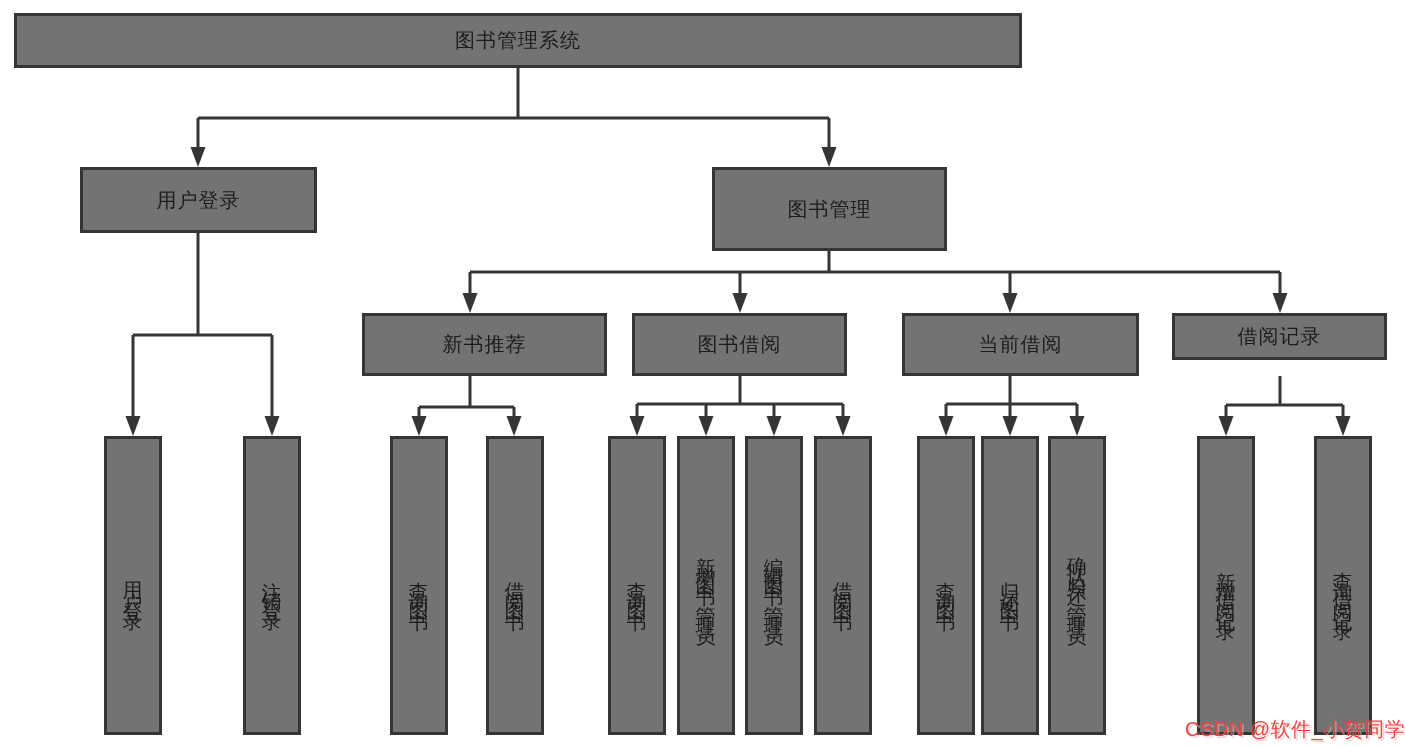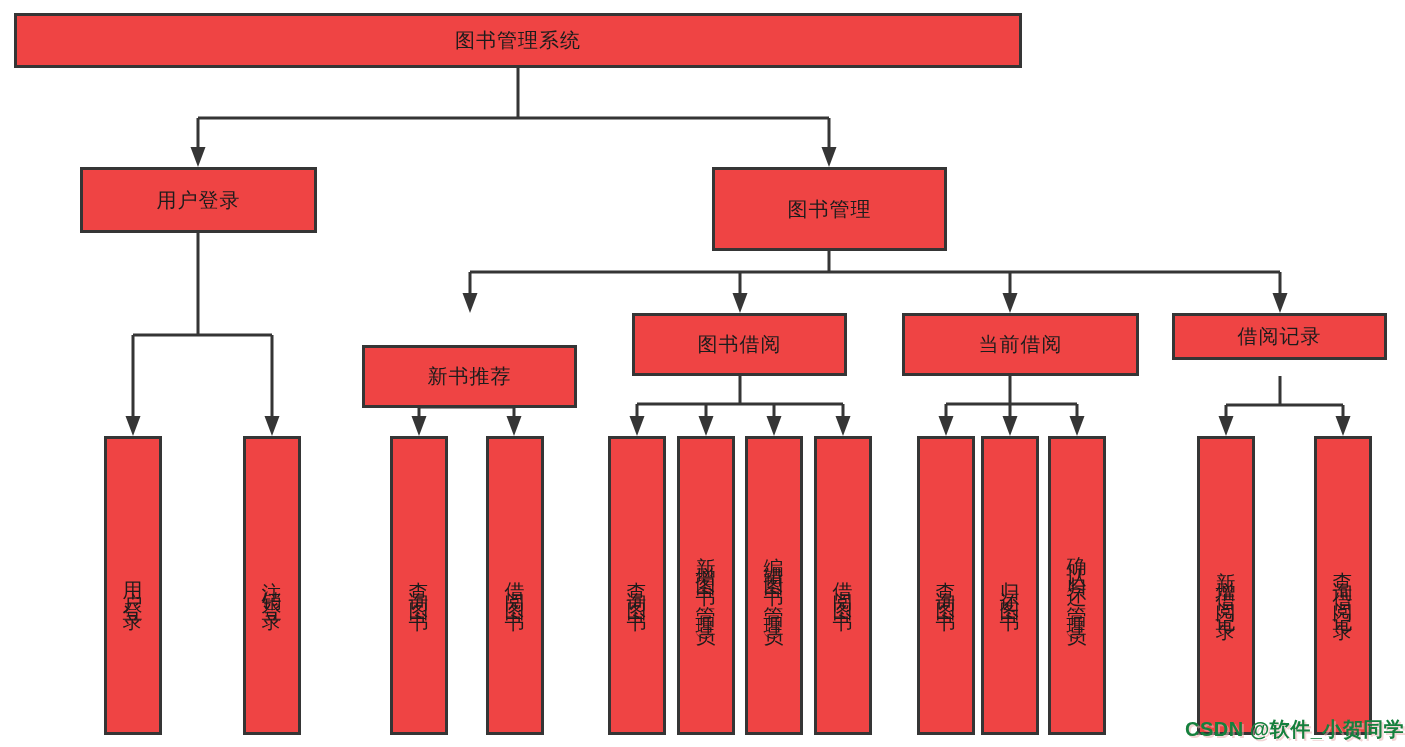--- a/index.html
+++ b/index.html
@@ -16,21 +16,21 @@
     left: 0; top: 0;
     z-index: 1;
   }
   .wire { stroke: #353535; stroke-width: 3; fill: none; }
   .ah   { fill: #353535; stroke: none; }
 
   .node {
     position: absolute;
     box-sizing: border-box;
     border: 3px solid #353535;
-    background: #ef4444;
+    background: #737373;
     display: flex;
     align-items: center;
     justify-content: center;
     z-index: 2;
     color: #1c1c1c;
   }
   .node-h { font-size: 20px; letter-spacing: 1px; white-space: nowrap; }
   .node-v {
     font-size: 20px;
   }
@@ -40,21 +40,21 @@
     letter-spacing: 10px;
     line-height: 1;
     white-space: nowrap;
   }
   
   .n-root           { left: 14px;   top: 13px;  width: 1008px; height: 55px; }
   
   .n-user-login     { left: 80px;   top: 167px; width: 237px;  height: 66px; }
   .n-book-mgmt      { left: 712px;  top: 167px; width: 235px;  height: 84px; }
   
-  .n-new-book-rec   { left: 362px;  top: 313px; width: 215px;  height: 63px; margin-top: 32px; }
+  .n-new-book-rec   { left: 362px;  top: 313px; width: 245px;  height: 63px; }
   .n-book-borrow    { left: 632px;  top: 313px; width: 215px;  height: 63px; }
   .n-current-borrow { left: 902px;  top: 313px; width: 237px;  height: 63px; }
   .n-borrow-records { left: 1172px; top: 313px; width: 215px;  height: 47px; }
   
   .leaf { top: 436px; width: 58px; height: 299px; }
   .l-1  { left: 104px; }
   .l-2  { left: 243px; }
   .l-3  { left: 390px; }
   .l-4  { left: 486px; }
   .l-5  { left: 608px; }
@@ -66,25 +66,24 @@
   .l-11 { left: 1048px; }
   .l-12 { left: 1197px; }
   .l-13 { left: 1314px; }
 
   .watermark {
     position: absolute;
     left: 1185px;
     top: 716px;
     z-index: 3;
     font-size: 20px;
-    color: #15803d;
+    color: #ef4444;
     text-shadow: 2px 2px 0 rgba(232, 178, 178, 0.55);
     white-space: nowrap;
     letter-spacing: 0.5px;
-    font-weight: bold;
   }
 </style>
 </head>
 <body>
 
 <div class="stage">
 
   <svg class="wires" width="1405" height="747" viewBox="0 0 1405 747">
 
     <g>

